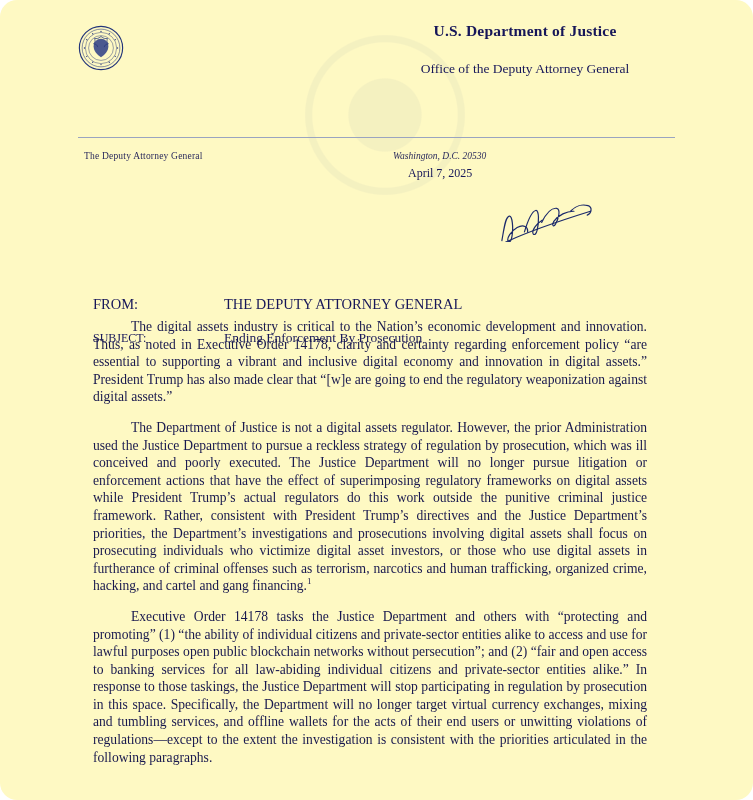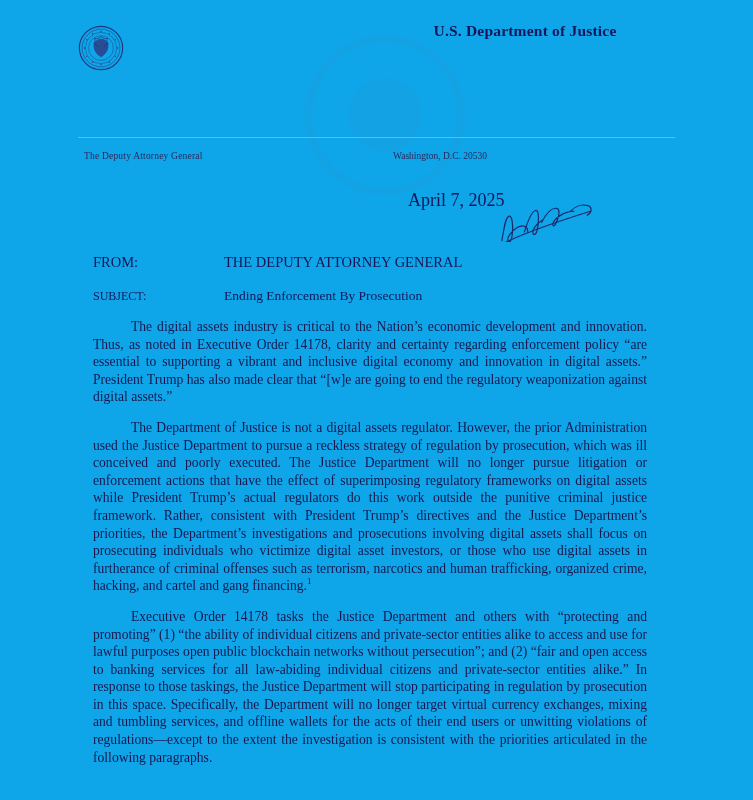--- a/index.html
+++ b/index.html
@@ -12,21 +12,22 @@
     height: 800px;
     position: relative;
     overflow: hidden;
     font-family: "Liberation Serif", serif;
     color: #1b1b3a;
   }
 
   .page {
     position: absolute;
     inset: 0;
-    background: #0ea5e9;
+    background: #fef9c3;
+    border-radius: 17px;
   }
 
   
   .watermark {
     position: absolute;
     left: 300px;
     top: 30px;
     width: 170px;
     height: 170px;
     border-radius: 50%;
@@ -89,29 +90,29 @@
     font-size: 9.5px;
     font-family: "Liberation Serif", serif;
     color: #2a2a5c;
     letter-spacing: 0.2px;
   }
   .city-line {
     position: absolute;
     left: 393px;
     top: 151px;
     font-size: 9.5px;
+    font-style: italic;
     color: #2a2a5c;
   }
   .date-line {
     position: absolute;
     left: 408px;
     top: 166px;
-    font-size: 18px;
-    color: #161659;
-    margin-top: 24px;
+    font-size: 12px;
+    color: #161659;
   }
 
   
   .memo-to {
     position: absolute;
     left: 93px;
     top: 214px;
     font-size: 14.5px;
     color: #161659;
     letter-spacing: 0.1px;
@@ -122,20 +123,21 @@
     top: 196px;
     width: 110px;
     height: 46px;
     pointer-events: none;
   }
   .memo-row {
     position: absolute;
     left: 93px;
     font-size: 14.5px;
     color: #161659;
+    margin-top: 42px;
   }
   .memo-row .label {
     display: inline-block;
     width: 131px;
   }
   .row-from { top: 254px; }
   .row-subject { top: 288px; font-size: 13.5px; }
   .row-from .value { font-size: 14.5px; }
   .row-subject .label { font-size: 12px; }
 
@@ -203,20 +205,21 @@
         <circle cx="32" cy="81" r="1.4"></circle>
         <circle cx="19" cy="68" r="1.4"></circle>
         <circle cx="14" cy="50" r="1.4"></circle>
         <circle cx="19" cy="32" r="1.4"></circle>
         <circle cx="32" cy="19" r="1.4"></circle>
       </g>
     </svg>
 
     <div class="header-text">
       <div class="dept-title">U.S. Department of Justice</div>
+      <div class="office-title">Office of the Deputy Attorney General</div>
     </div>
   </div>
 
   <div class="rule"></div>
 
   <div class="deputy-line">The Deputy Attorney General</div>
   <div class="city-line">Washington, D.C. 20530</div>
   <div class="date-line">April 7, 2025</div>
 
 

